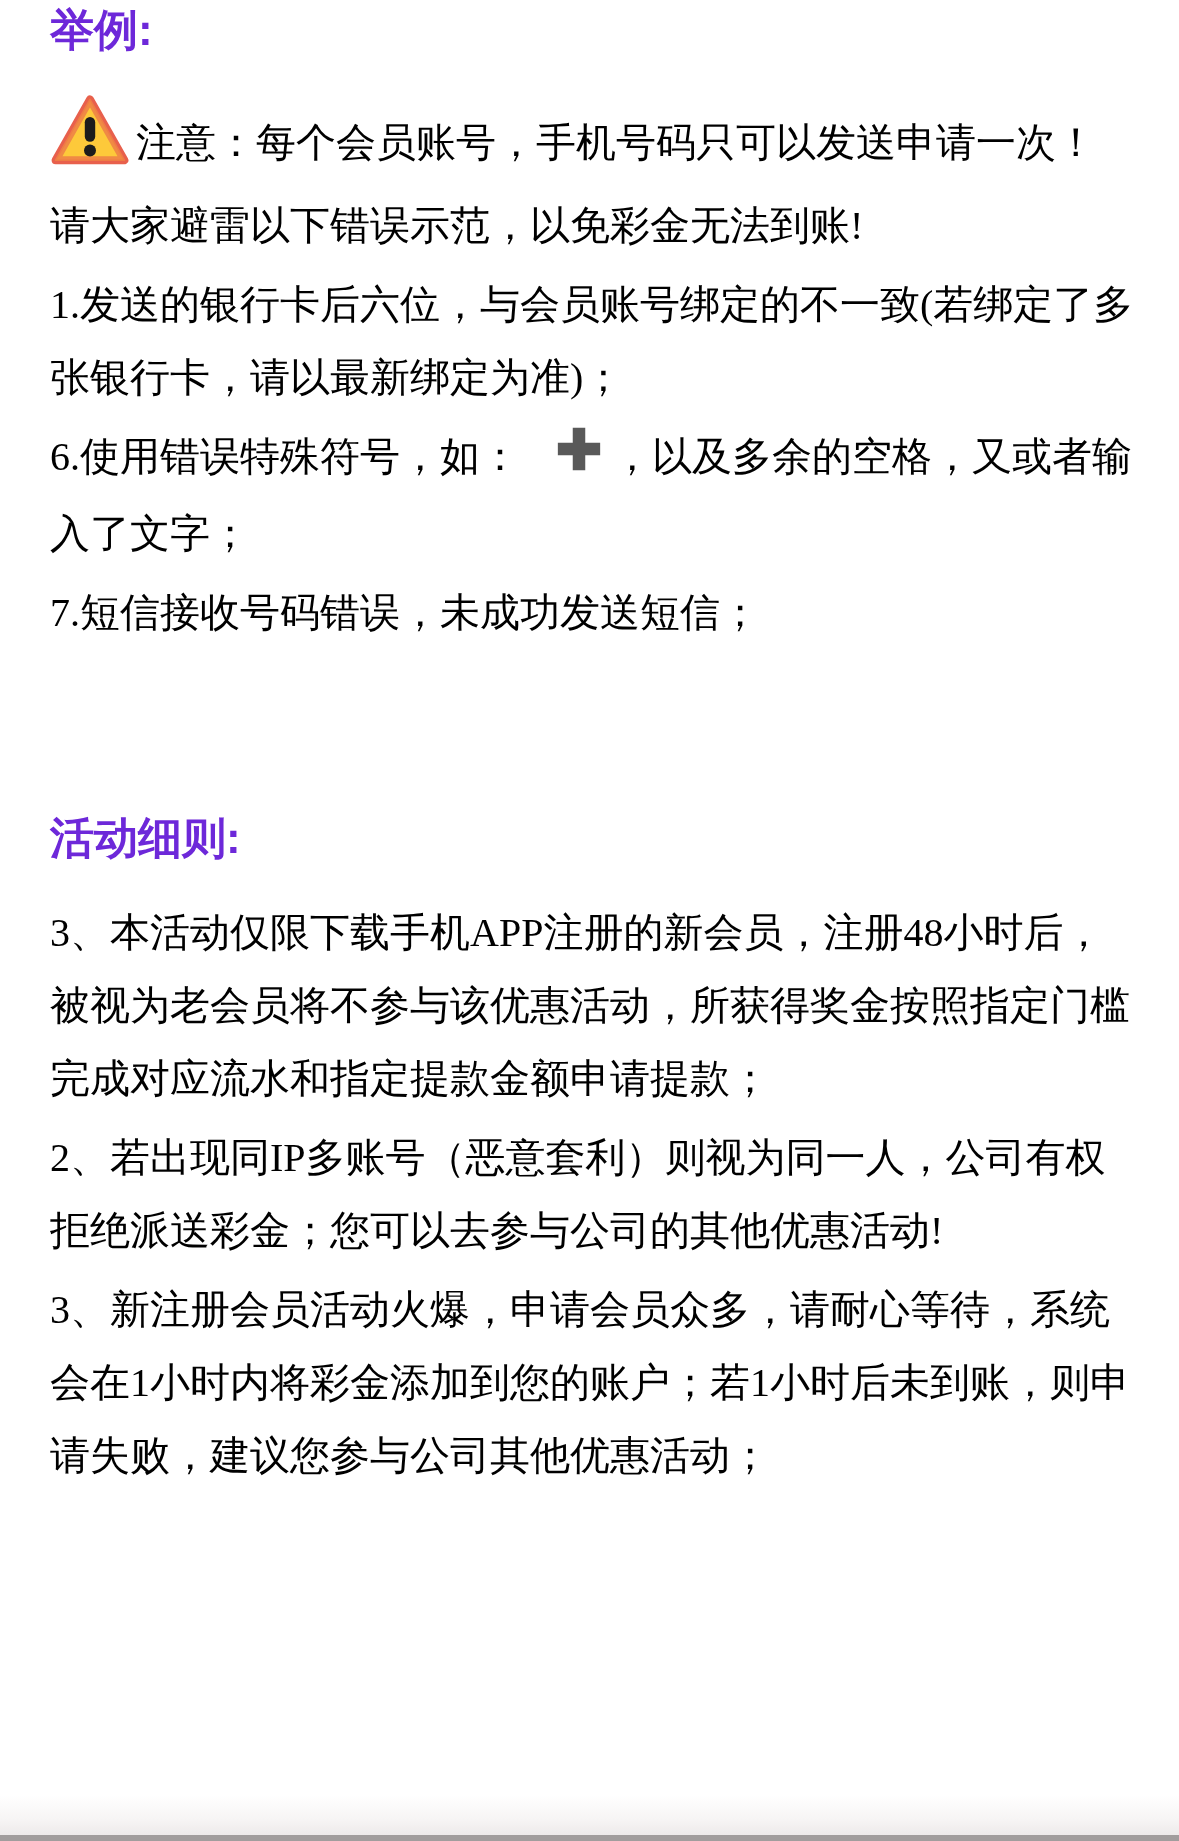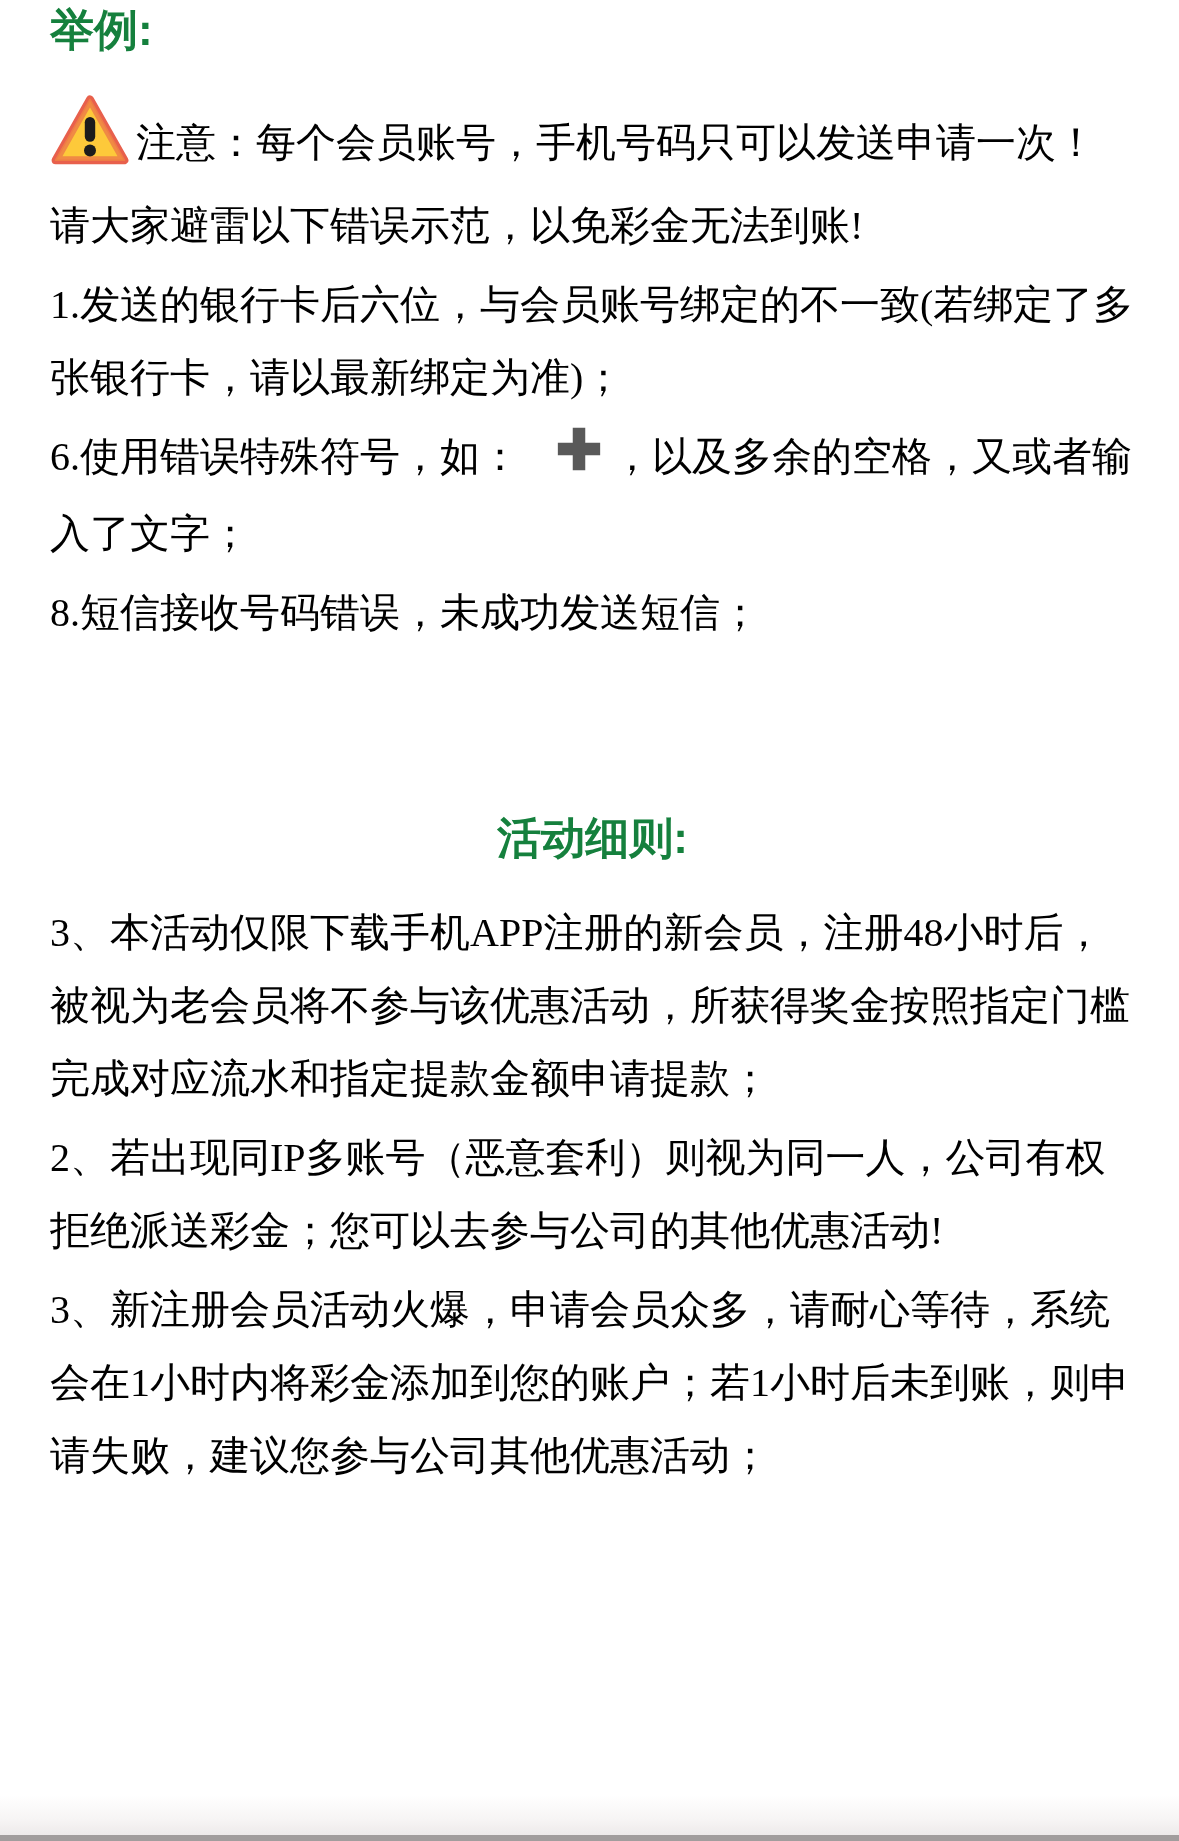--- a/index.html
+++ b/index.html
@@ -18,26 +18,25 @@
   .page {
     padding: 6px 44px 0 50px;
     width: 1085px;
     box-sizing: content-box;
   }
   .section-heading {
     font-family: "Liberation Sans", "DejaVu Sans", sans-serif;
     font-weight: 700;
     font-size: 44px;
     line-height: 48px;
-    color: #15803d;
+    color: #6d28d9;
     margin: 0 0 38px 0;
   }
   .section-heading.rules {
     margin: 165px 0 34px 0;
-    text-align: center;
   }
   .para {
     font-size: 40px;
     line-height: 73px;
     margin: 6px 0;
     word-break: break-all;
     overflow-wrap: anywhere;
   }
   .warn-icon {
     display: inline-block;
@@ -85,21 +84,21 @@
 
   <p class="para">
     <span>6.使用错误特殊符号，如：</span><span class="plus-icon">
       <svg width="50" height="50" viewBox="0 0 52 52" aria-hidden="true">
         <path d="M19.5 4 H32.5 V19.5 H48 V32.5 H32.5 V48 H19.5 V32.5 H4 V19.5 H19.5 Z" fill="#595959"></path>
       </svg>
     </span><span>，以及多余的空格，又或者输入了文字；</span>
   </p>
 
   <p class="para">
-    <span>8.短信接收号码错误，未成功发送短信；</span>
+    <span>7.短信接收号码错误，未成功发送短信；</span>
   </p>
 
   <h2 class="section-heading rules">活动细则:</h2>
 
   <p class="para">
     <span>3、本活动仅限下载手机APP注册的新会员，注册48小时后，被视为老会员将不参与该优惠活动，所获得奖金按照指定门槛完成对应流水和指定提款金额申请提款；</span>
   </p>
 
   <p class="para">
     <span>2、若出现同IP多账号（恶意套利）则视为同一人，公司有权拒绝派送彩金；您可以去参与公司的其他优惠活动!</span>

